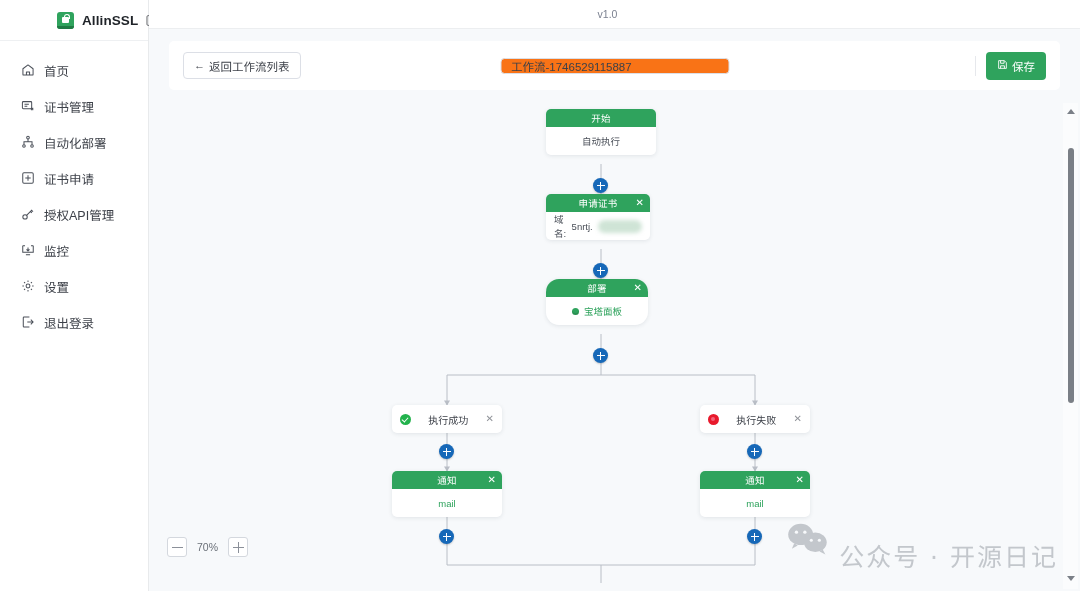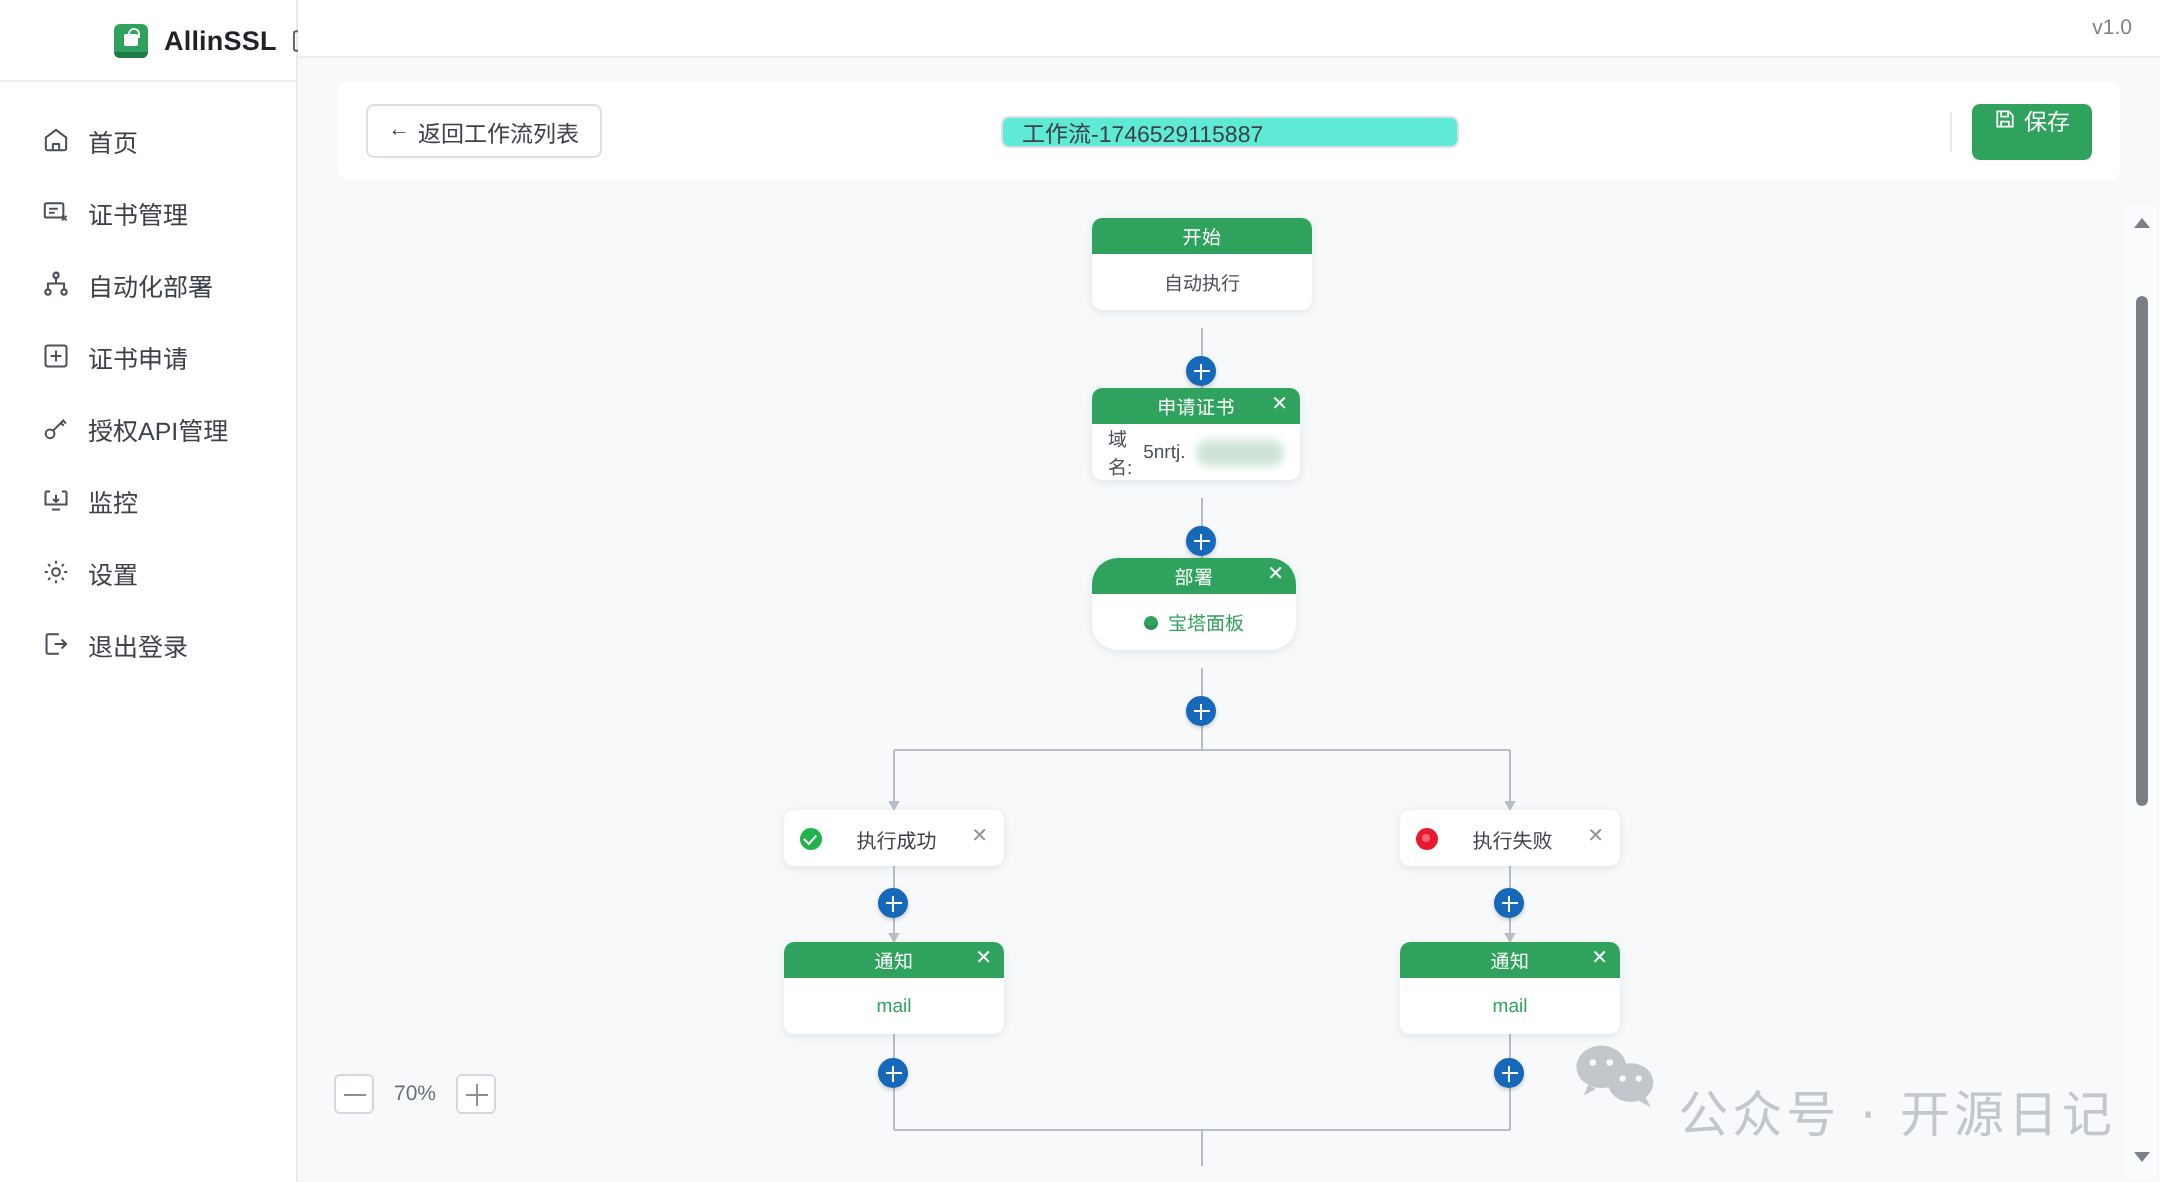--- a/index.html
+++ b/index.html
@@ -67,21 +67,21 @@
     gap: 9px; padding-left: 21px;
     font-size: 12.5px; color: #3d4149; cursor: pointer;
     white-space: nowrap;
   }
   .nav-ico { width: 14px; height: 14px; flex: 0 0 14px; display:block; }
   .nav-ico svg { display: block; }
 
   
   .main { flex: 1 1 auto; position: relative; height: 591px; background:#fff; }
   .topbar {
-    height: 29px; display: flex; align-items: center; justify-content: flex-end;
+    height: 29px; display: flex; align-items: center; justify-content: center;
     padding-right: 14px; background: #ffffff;
     border-bottom: 1px solid #eceef0;
   }
   .version { font-size: 10.5px; color: #7b8190; }
 
   .toolbar-wrap { background: #f7f9fb; padding: 12px 0 0 0; height: 74px; }
   .toolbar {
     margin: 0 20px; height: 49px; background:#ffffff;
     border-radius: 5px;
     display: flex; align-items: center;
@@ -94,30 +94,30 @@
     font-size: 11.5px; color: #3d4149; cursor: pointer;
     display: flex; align-items: center; gap: 4px;
     font-family: inherit;
   }
   .btn-back .arrow { font-size: 11px; line-height: 1; }
   .wf-name-input {
     position: absolute; left: 50%; transform: translateX(-50%);
     width: 229px; height: 16px;
     border: 1px solid #dcdfe6; border-radius: 4px;
     font-size: 11.5px; color: #3d4149;
-    padding: 0 10px; background: #5eead4;
+    padding: 0 10px; background: #f97316;
     font-family: inherit;
     outline: none;
   }
   .toolbar-right { margin-left: auto; display:flex; align-items:center; gap:10px; }
   .vdiv { width: 1px; height: 20px; background: #e6e8ec; }
   .btn-save {
     background: #2fa35d; border: none; border-radius: 4px;
     height: 28px; padding: 12px 11px; color: #fff; font-size: 11.5px;
-    display: flex; align-items: flex-end; gap: 4px; cursor: pointer;
+    display: flex; align-items: center; gap: 4px; cursor: pointer;
     font-family: inherit;
   }
 
   
   .canvas {
     position: absolute; left: 0; right: 0; top: 103px; bottom: 0;
     background: #f7f9fb;
     overflow: hidden;
   }
   .flow { position: absolute; left: 0; top: 0; width: 100%; height: 100%; }

